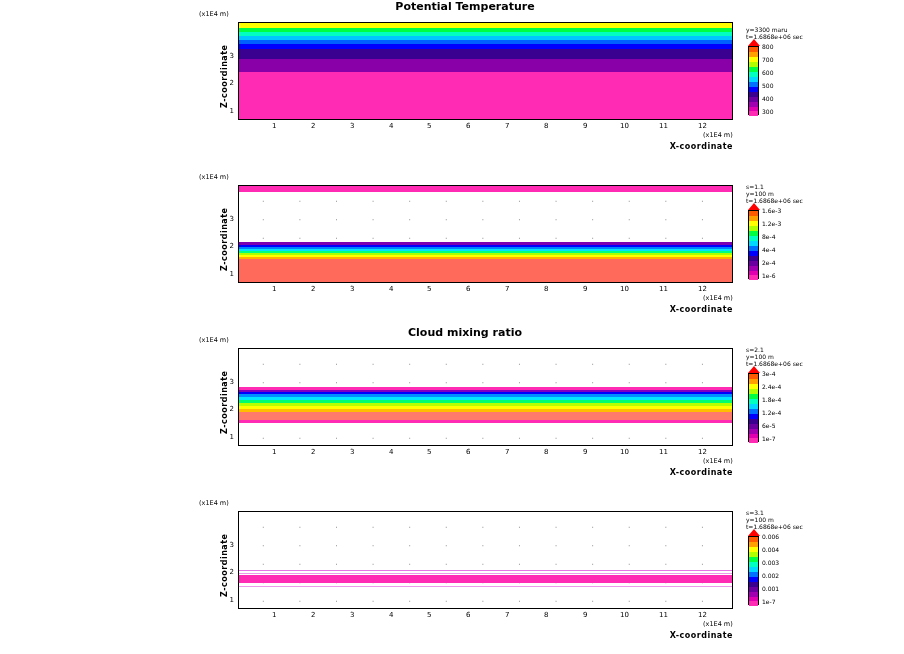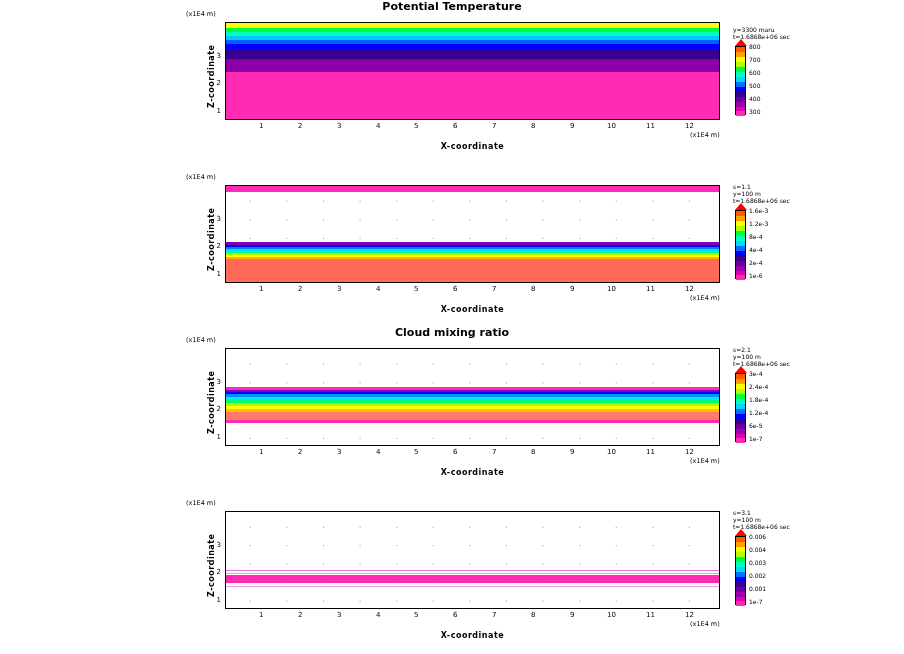--- a/index.html
+++ b/index.html
@@ -1,22 +1,22 @@
 <!DOCTYPE html>
 <html><head>
 <meta charset="utf-8">
 <style>
   html,body{margin:0;padding:0;background:#ffffff;}
   body{width:904px;height:654px;position:relative;font-family:"DejaVu Sans",sans-serif;overflow:hidden;}
-  .panel{position:absolute;left:0;width:848px;height:163px;}
+  .panel{position:absolute;left:13px;width:848px;height:163px;}
   .title{position:absolute;left:0;width:904px;text-align:center;top:0;font-size:11px;font-weight:bold;color:#000;}
   .axis-unit-top{position:absolute;font-size:6.5px;color:#000;}
   .axis-unit-right{position:absolute;font-size:6.5px;color:#000;}
   .ylabel{position:absolute;font-size:8px;font-weight:bold;color:#000;transform:rotate(-90deg);transform-origin:left top;white-space:nowrap;letter-spacing:0.5px;}
-  .xlabel{position:absolute;font-size:8px;font-weight:bold;color:#000;text-align:center;letter-spacing:0.5px;}
+  .xlabel{position:absolute;font-size:8px;font-weight:bold;color:#000;text-align:right;letter-spacing:0.5px;}
   .plotbox{position:absolute;border:1px solid #000;box-sizing:border-box;background:#fff;overflow:hidden;}
   .bands{position:absolute;left:0;top:0;width:100%;height:100%;}
   .band{position:absolute;left:0;width:100%;}
   .dotgrid{position:absolute;left:0;top:0;width:100%;height:100%;
     background-image:radial-gradient(circle, #777 0.5px, transparent 0.6px);
     background-size:36.6px 18.5px;background-position:6px 6px;opacity:.85;}
   .tickrow{position:absolute;font-size:7px;color:#000;}
   .ytickcol{position:absolute;font-size:7px;color:#000;text-align:right;}
   .cbar{position:absolute;width:11px;border:1px solid #000;box-sizing:border-box;}
   .cbar-seg{position:absolute;left:0;width:100%;}

